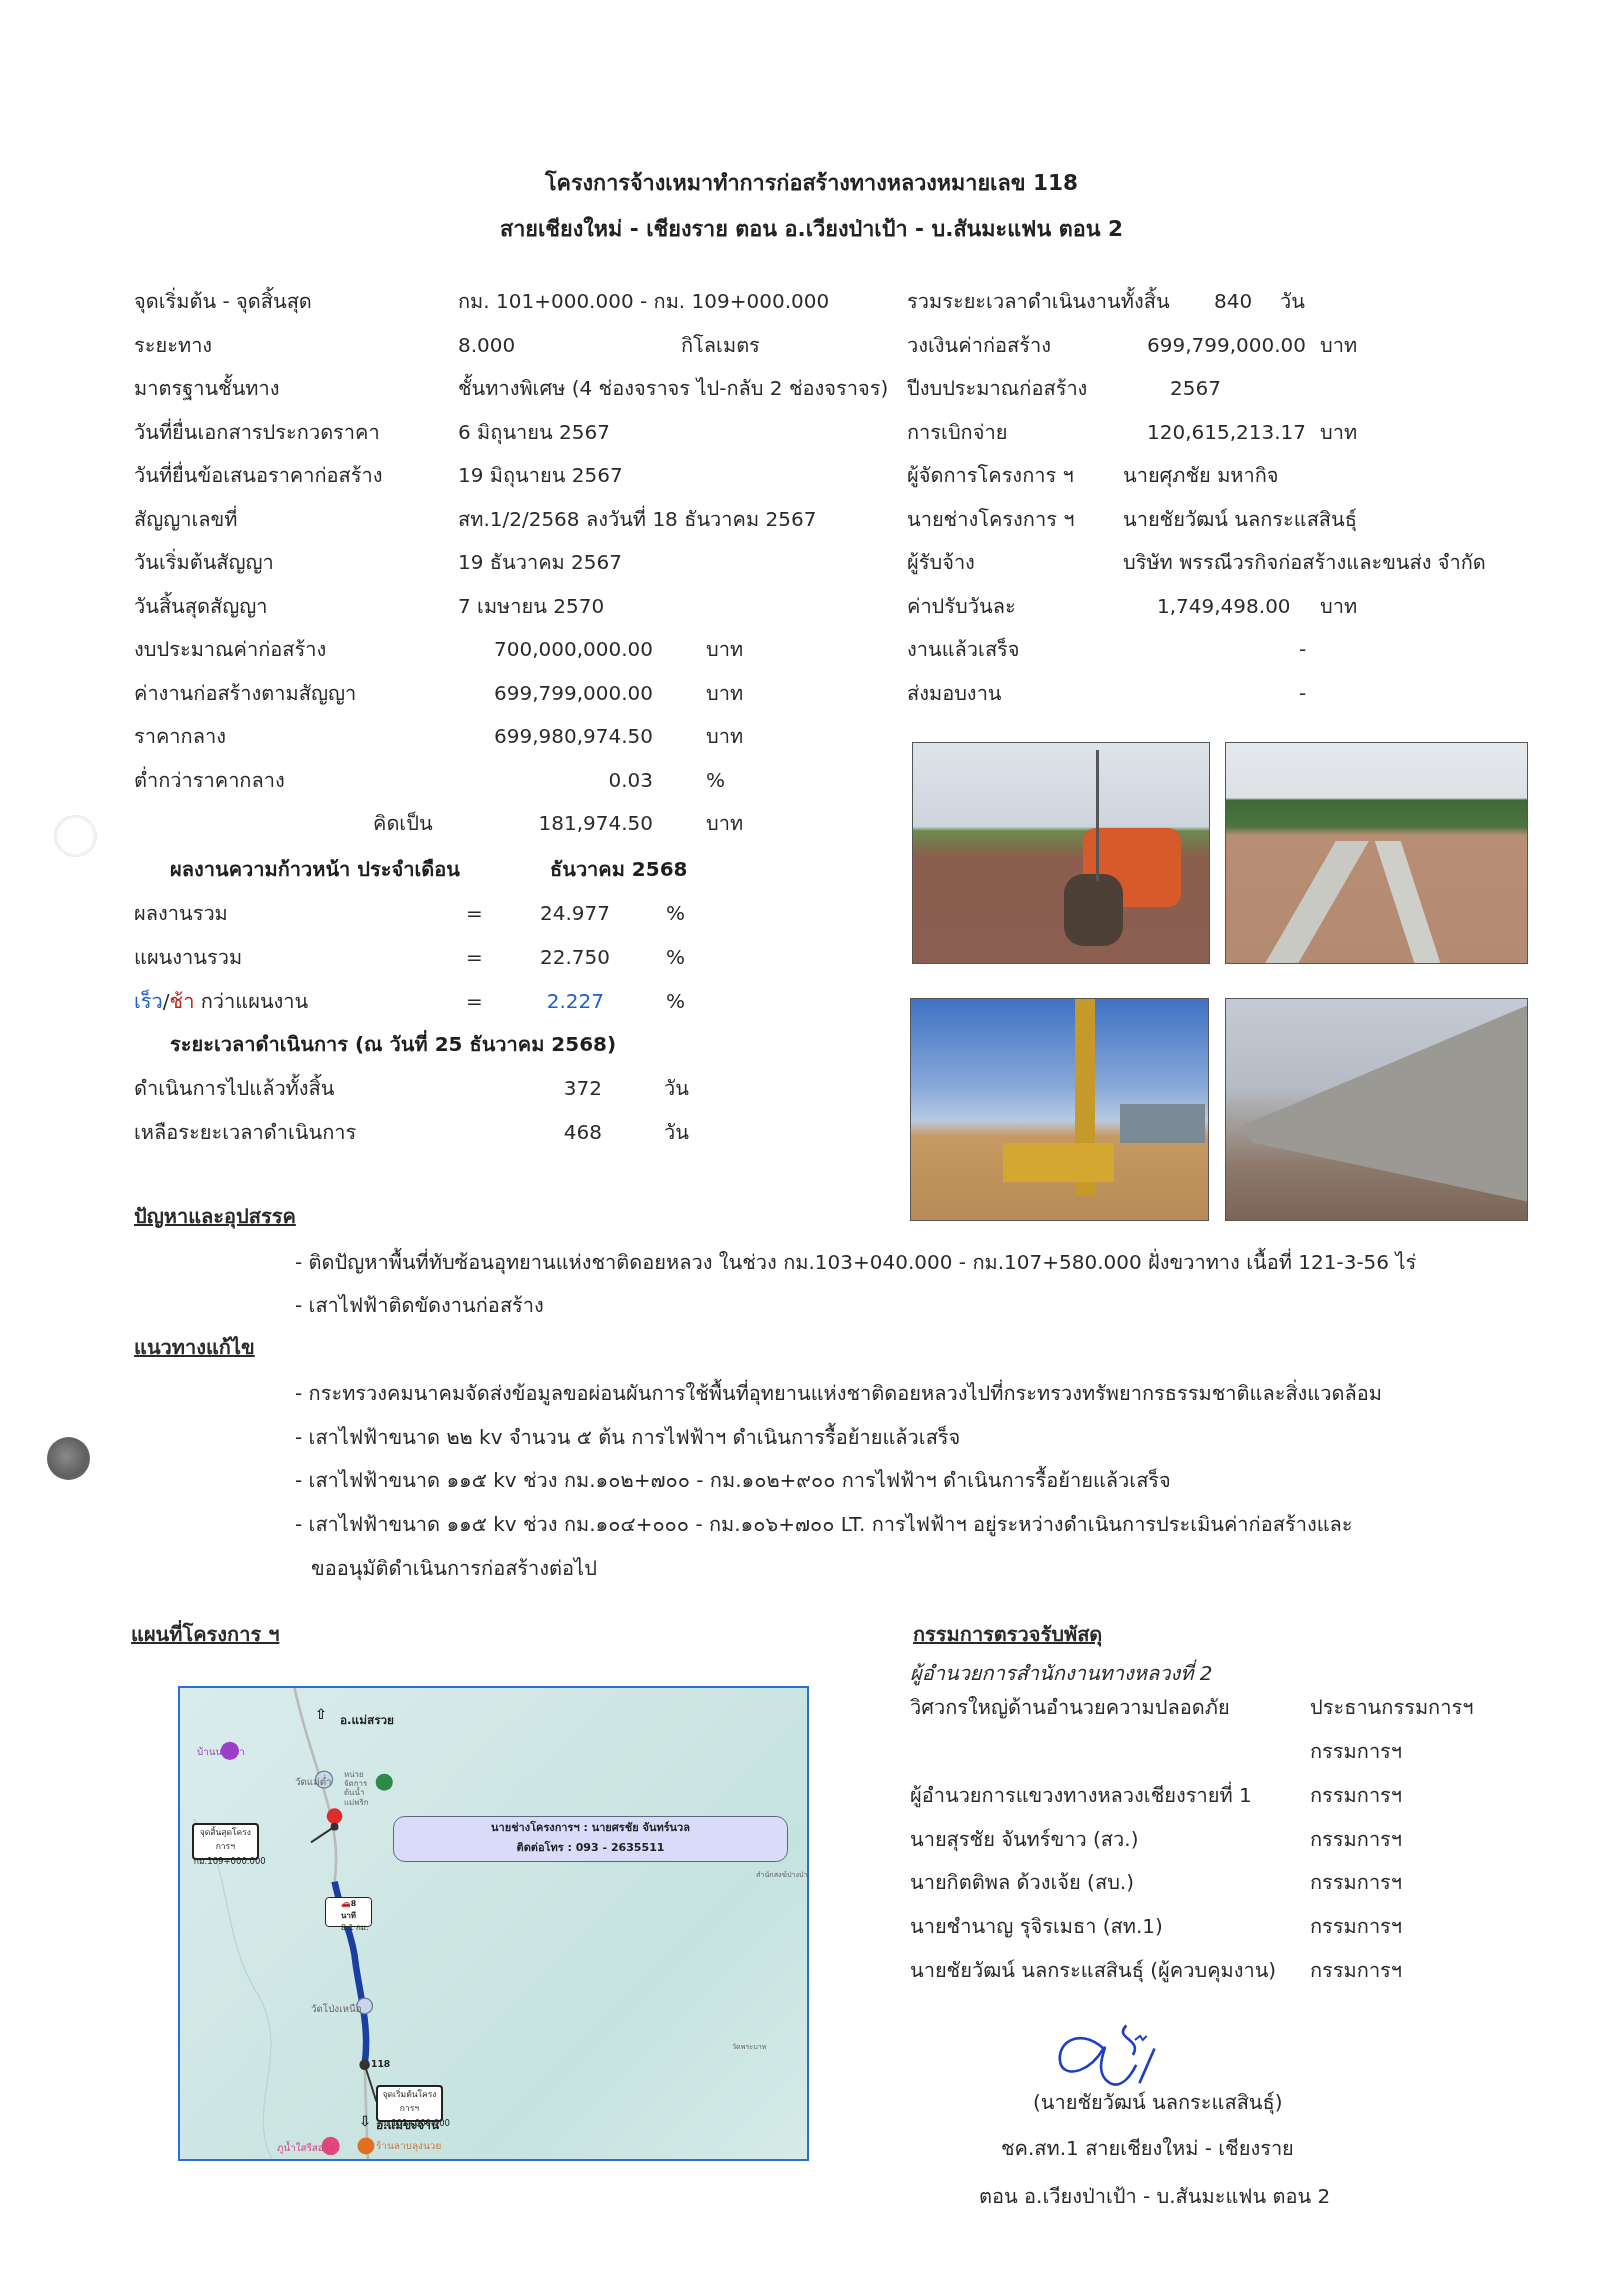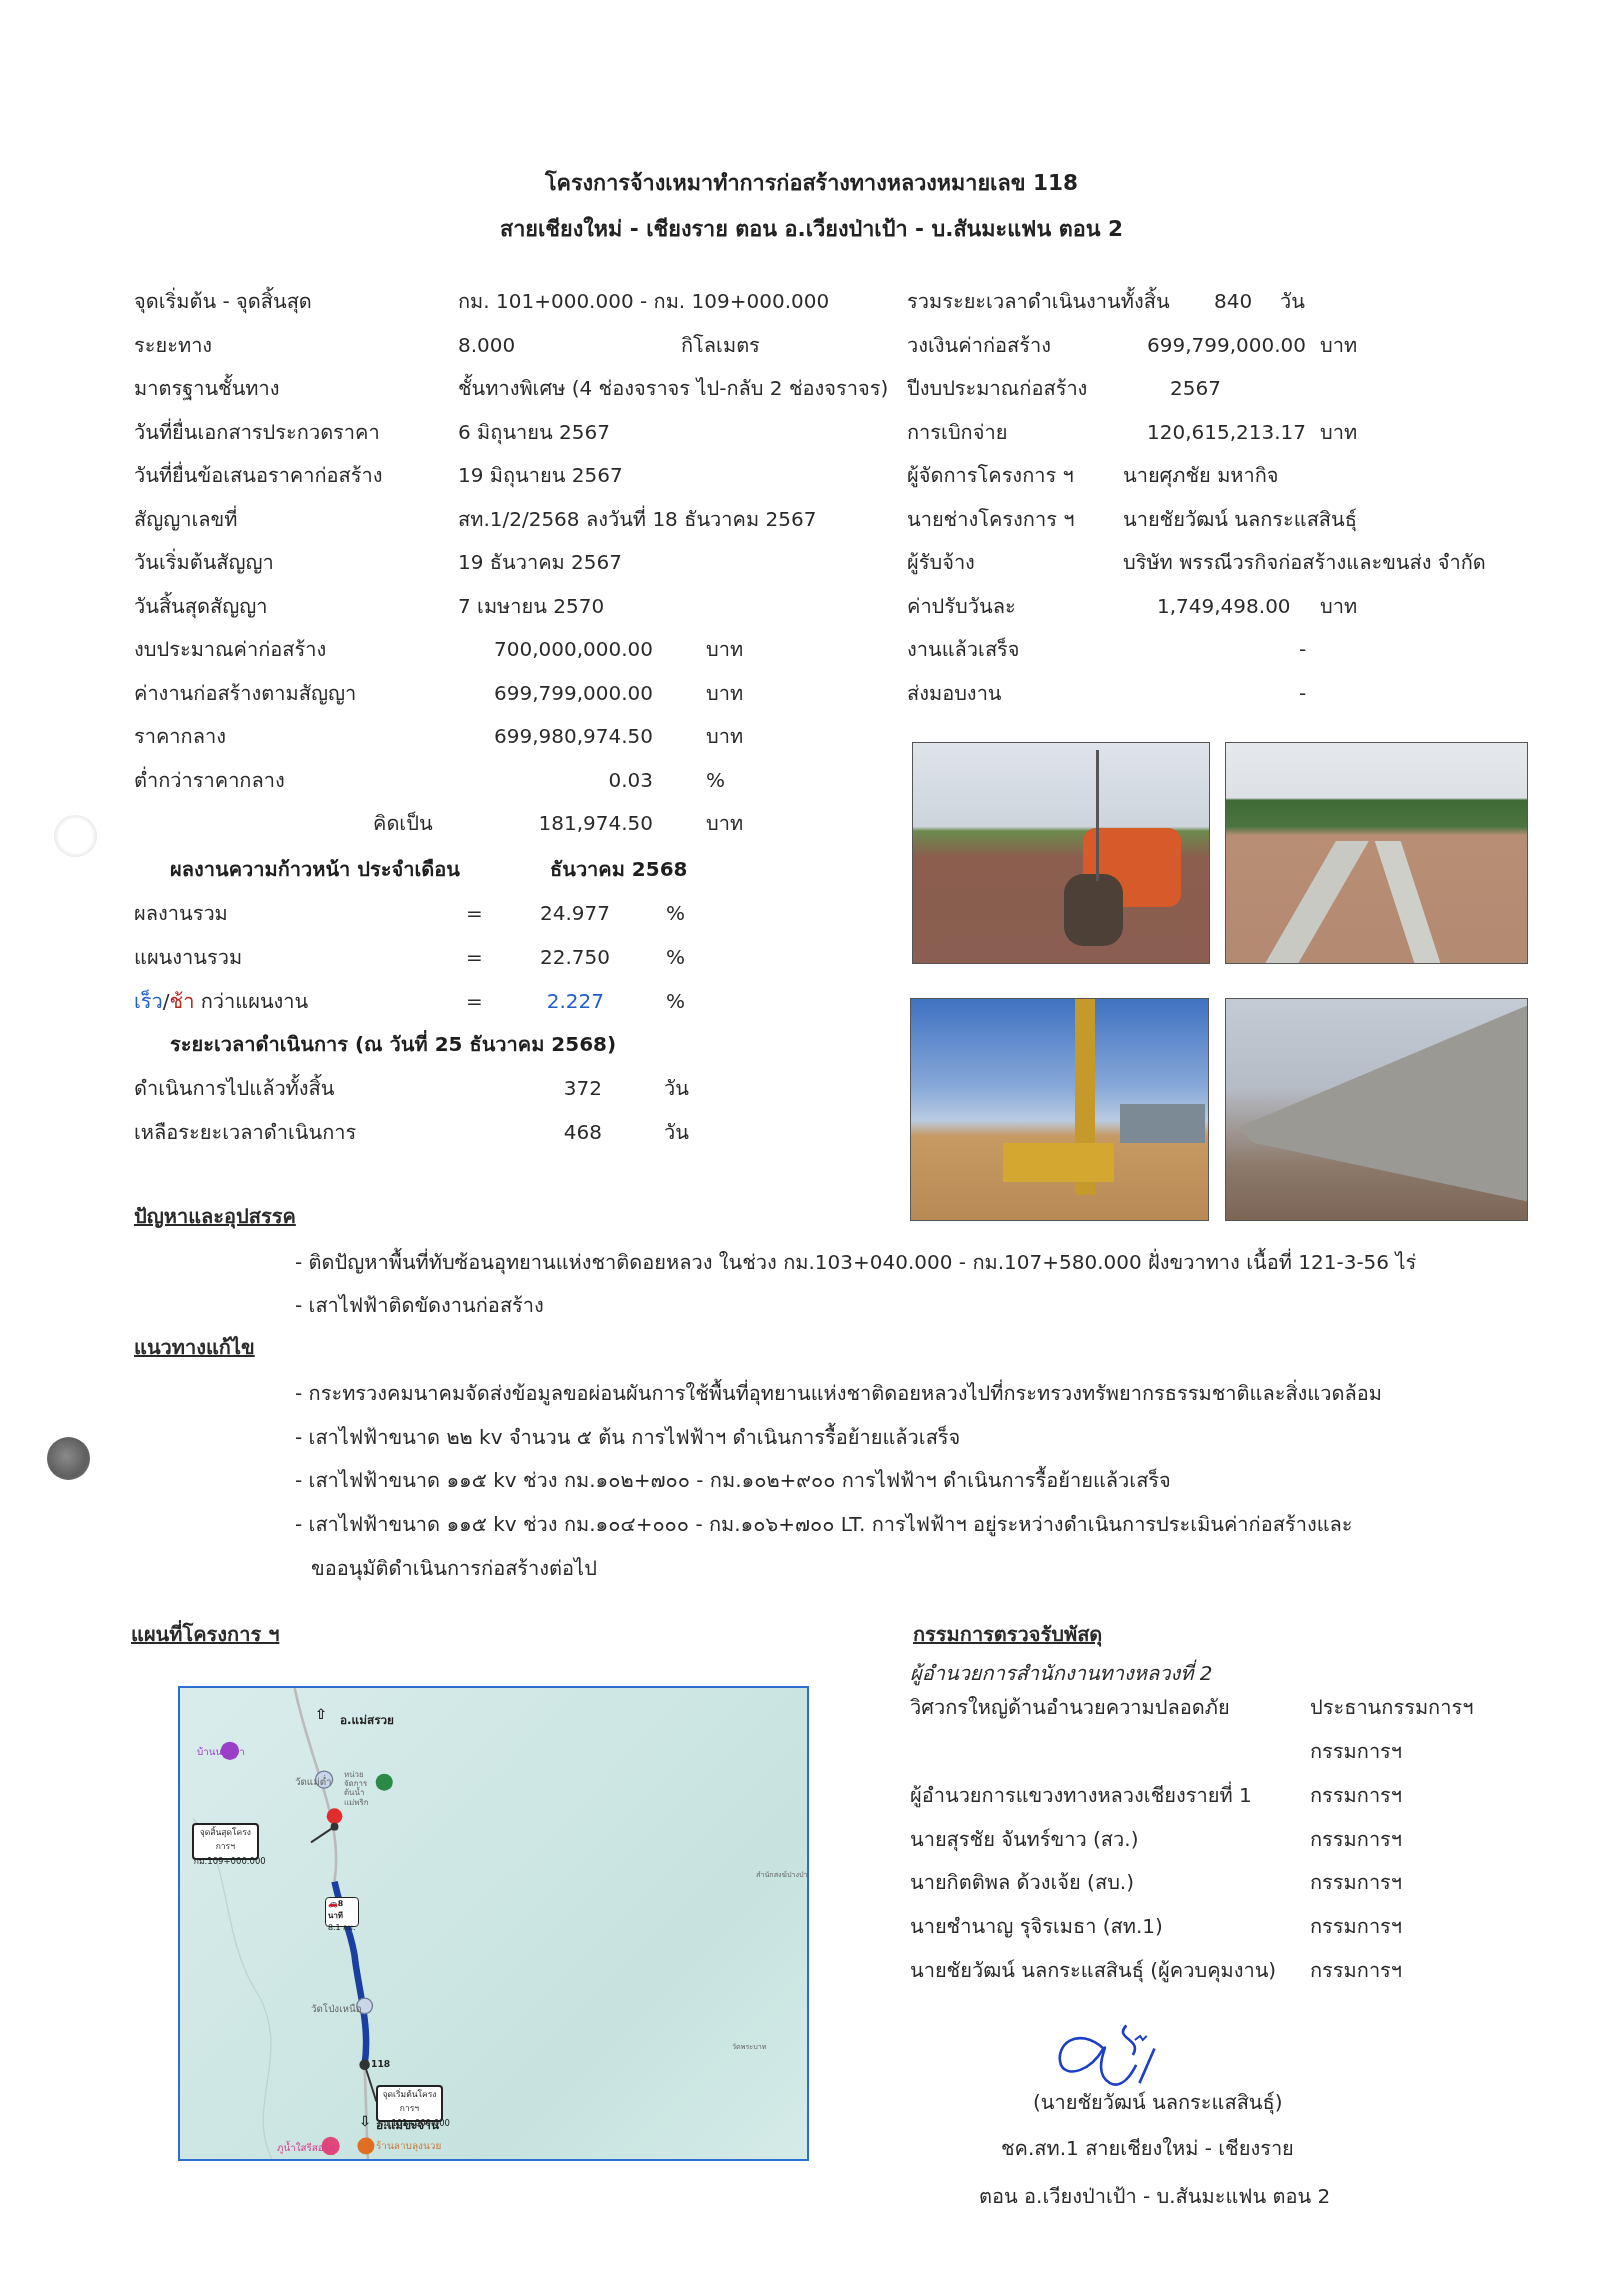--- a/index.html
+++ b/index.html
@@ -196,25 +196,29 @@
   <div class="mlabel" style="left:576px;top:181px;font-size:7.2px;">สำนักสงฆ์ปางป่า</div>
   <div class="mlabel" style="left:552px;top:353px;font-size:7.2px;">วัดพระบาท</div>
   <div class="callout" style="left:11.8px;top:135px;width:63px;height:33px;">
     <div>จุดสิ้นสุดโครงการฯ</div>
     <div>กม.109+000.000</div>
   </div>
   <div class="callout" style="left:196px;top:397px;width:63px;height:33px;">
     <div>จุดเริ่มต้นโครงการฯ</div>
     <div>กม.101+000.000</div>
   </div>
-  <div class="callout" style="left:145px;top:209px;width:30px;height:27.5px;border-width:0.7px;font-size:7.9px;line-height:11.8px;text-align:left;padding-left:2px;">
+  <div class="callout" style="left:145px;top:209px;width:30px;height:27.5px;border-width:0.7px;font-size:7.9px;line-height:11.8px;text-align:left;padding-left:15px;">
     <div style="font-weight:bold;"><span>🚗</span><span>8 นาที</span></div>
     <div>8.1 กม.</div>
   </div>
   <div class="mbold" style="left:191px;top:370px;font-size:9.2px;">118</div>
+  <div class="map-contact" style="left:213px;top:128px;width:393px;height:43px;padding-top:1.3px;">
+    <div>นายช่างโครงการฯ : นายศรชัย จันทร์นวล</div>
+    <div>ติดต่อโทร : 093 - 2635511</div>
+  </div>
 </div>
 
 <div class="abs t ul" style="left:913px;top:1621px;">กรรมการตรวจรับพัสดุ</div>
 <div id="committee-rows">
     <div class="abs t" style="left:910px;top:1694px;">วิศวกรใหญ่ด้านอำนวยความปลอดภัย</div>
     <div class="abs t" style="left:1310px;top:1694px;">ประธานกรรมการฯ</div>
     <div class="abs t" style="left:910px;top:1660px;font-style:italic;">ผู้อำนวยการสำนักงานทางหลวงที่ 2</div>
     <div class="abs t" style="left:1310px;top:1738px;">กรรมการฯ</div>
     <div class="abs t" style="left:910px;top:1782px;">ผู้อำนวยการแขวงทางหลวงเชียงรายที่ 1</div>
     <div class="abs t" style="left:1310px;top:1782px;">กรรมการฯ</div>

